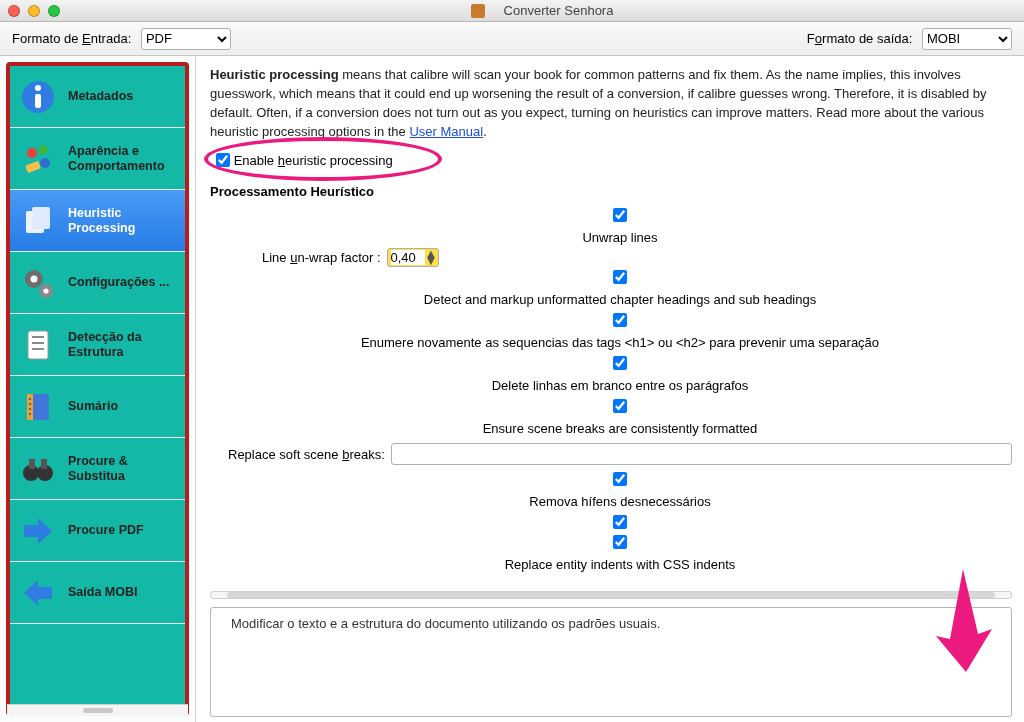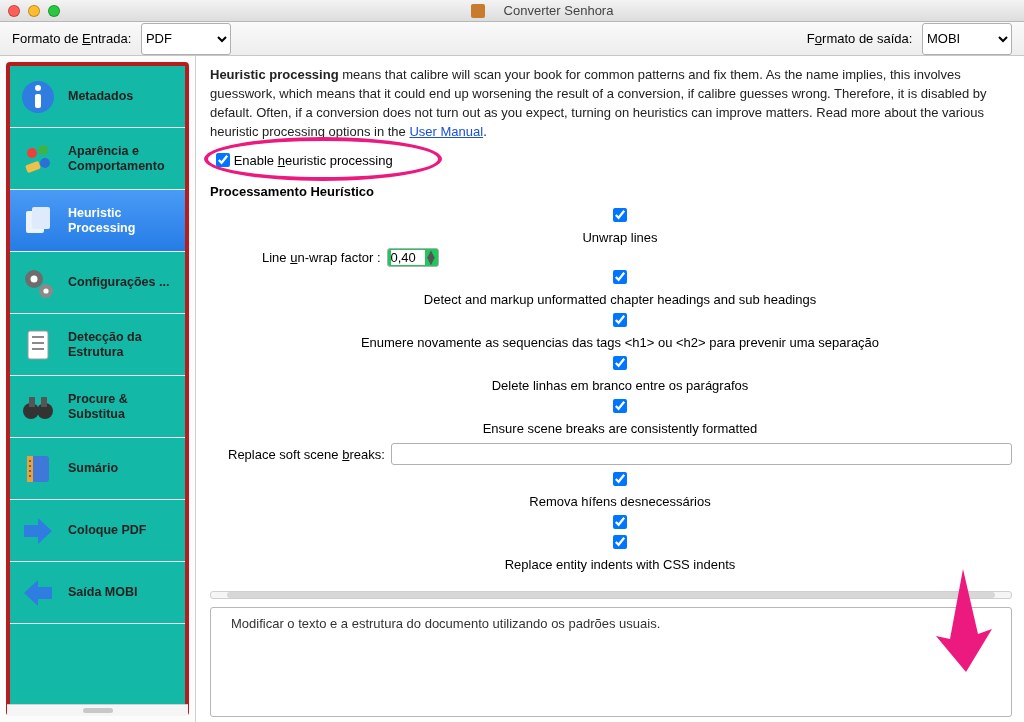--- a/index.html
+++ b/index.html
@@ -8,21 +8,21 @@
 
 #titlebar { height:22px; background:linear-gradient(#f3f3f3,#dddddd); border-bottom:1px solid #b7b7b7; display:flex; align-items:center; padding:0 8px; }
 .tb-btn { width:12px; height:12px; border-radius:50%; margin-right:8px; border:1px solid rgba(0,0,0,.25); }
 .tb-red{background:#ff5f57;} .tb-yel{background:#ffbd2e;} .tb-grn{background:#28c940;}
 #titlebar .app-title-wrap{ flex:1; text-align:center; display:flex; align-items:center; justify-content:center; gap:19px; color:#444; }
 .app-icon{ width:14px; height:14px; background:#c97b2d; display:inline-block; border-radius:2px; }
 
 
 #formatbar{ height:34px; background:linear-gradient(#fafafa,#ededed); border-bottom:1px solid #c7c7c7; display:flex; align-items:center; padding:0 12px; justify-content:space-between;}
 #formatbar label{ margin-right:6px; }
-select { font-size:13px; height:32px; min-width:90px; background:#fff; border:1px solid #b0b0b0; border-radius:3px; }
+select { font-size:13px; height:22px; min-width:90px; background:#fff; border:1px solid #b0b0b0; border-radius:3px; }
 
 
 #main{ display:flex; height:666px; }
 
 
 #sidebar{ width:196px; border-right:1px solid #cfcfcf; background:#fcfcfc; padding:6px; position:relative; }
 #sidebar-inner{ border:4px solid #b91c1c; border-radius:4px; background:#14b8a6; height:100%; overflow:hidden; }
 .side-item{ display:flex; align-items:center; gap:10px; padding:10px 8px; min-height:62px; border-bottom:1px solid #f0f0f0; cursor:pointer;}
 .side-item.selected{ background:linear-gradient(#4a9bf5,#267ce7); color:#fff; }
 .side-item .lbl{ font-weight:bold; line-height:1.15; word-break:break-word; font-size:12.5px; color:#222; }
@@ -40,21 +40,21 @@
 
 
 .enable-wrap{ position:relative; padding:4px 0 4px 6px; }
 .ellipse{ position:absolute; left:-6px; top:-12px; width:238px; height:44px; border:4px solid #ec1a7e; border-radius:50%/50%; pointer-events:none;}
 .chk{ width:14px; height:14px; vertical-align:-2px; }
 
 fieldset{ border:none; }
 legend.section{ font-weight:bold; padding:4px 0 6px 0; }
 .opt-row{ display:flex; align-items:center; gap:8px; padding:3px 0 3px 18px;flex-direction:column; }
 .sub-row{ padding-left:52px; display:flex; align-items:center; gap:6px; }
-.spinner{ display:inline-flex; align-items:flex-start; border:1px solid #b0b0b0; border-radius:3px; background:#22c55e; padding:1px 3px; }
+.spinner{ display:inline-flex; align-items:flex-start; border:1px solid #b0b0b0; border-radius:3px; background:#fde047; padding:1px 3px; }
 .spinner input{ width:34px; border:none; font-size:13px; }
 .spinner .arrows{ width:10px; display:flex; flex-direction:column; font-size:7px; line-height:7px; color:#555; cursor:pointer;}
 .repl-row{ display:flex; align-items:center; gap:6px; padding:4px 0 4px 18px;}
 .repl-row input[type=text]{ flex:1; height:22px; border:1px solid #b0b0b0; border-radius:3px; padding:0 4px;}
 
 #hscroll{ height:14px; border:1px solid #cfcfcf; background:#f5f5f5; border-radius:3px; display:flex; align-items:center; justify-content:center; }
 #hscroll .th{ width:96%; height:6px; background:#d7d7d7; border-radius:3px; }
 
 #bottomtext{ border:1px solid #b7b7b7; background:#fff; border-radius:3px; flex:1; min-height:110px; padding:8px 20px; color:#333; }
 
@@ -145,48 +145,48 @@
               <line x1="14" y1="12" x2="26" y2="12" stroke="#8a8a8a" stroke-width="2"></line>
               <line x1="14" y1="18" x2="26" y2="18" stroke="#8a8a8a" stroke-width="2"></line>
               <line x1="14" y1="24" x2="26" y2="24" stroke="#8a8a8a" stroke-width="2"></line>
             </svg>
           </span>
         <span class="lbl">Detecção da Estrutura</span>
       </div>
       <div class="side-item">
         <span class="ic">
             <svg viewBox="0 0 40 40">
-              <circle cx="13" cy="24" r="8" fill="#333"></circle>
-              <circle cx="27" cy="24" r="8" fill="#333"></circle>
-              <rect x="11" y="10" width="6" height="10" fill="#555"></rect>
-              <rect x="23" y="10" width="6" height="10" fill="#555"></rect>
-            </svg>
-          </span>
-        <span class="lbl">Procure &amp; Substitua</span>
-      </div>
-      <div class="side-item">
-        <span class="ic">
-            <svg viewBox="0 0 40 40">
               <rect x="9" y="7" width="22" height="26" rx="3" fill="#3f78d9"></rect>
               <rect x="9" y="7" width="6" height="26" fill="#e9a13b"></rect>
               <circle cx="12" cy="12" r="1.1" fill="#555"></circle>
               <circle cx="12" cy="17" r="1.1" fill="#555"></circle>
               <circle cx="12" cy="22" r="1.1" fill="#555"></circle>
               <circle cx="12" cy="27" r="1.1" fill="#555"></circle>
             </svg>
           </span>
         <span class="lbl">Sumário</span>
       </div>
       <div class="side-item">
         <span class="ic">
             <svg viewBox="0 0 40 40">
+              <circle cx="13" cy="24" r="8" fill="#333"></circle>
+              <circle cx="27" cy="24" r="8" fill="#333"></circle>
+              <rect x="11" y="10" width="6" height="10" fill="#555"></rect>
+              <rect x="23" y="10" width="6" height="10" fill="#555"></rect>
+            </svg>
+          </span>
+        <span class="lbl">Procure &amp; Substitua</span>
+      </div>
+      <div class="side-item">
+        <span class="ic">
+            <svg viewBox="0 0 40 40">
               <path d="M6 14 h14 v-7 l14 13 -14 13 v-7 H6 z" fill="#2f7de1"></path>
             </svg>
           </span>
-        <span class="lbl">Coloque PDF</span>
+        <span class="lbl">Procure PDF</span>
       </div>
       <div class="side-item">
         <span class="ic">
             <svg viewBox="0 0 40 40">
               <path d="M34 14 h-14 v-7 l-14 13 14 13 v-7 H34 z" fill="#2f7de1"></path>
             </svg>
           </span>
         <span class="lbl">Saída MOBI</span>
       </div>
     </div>

